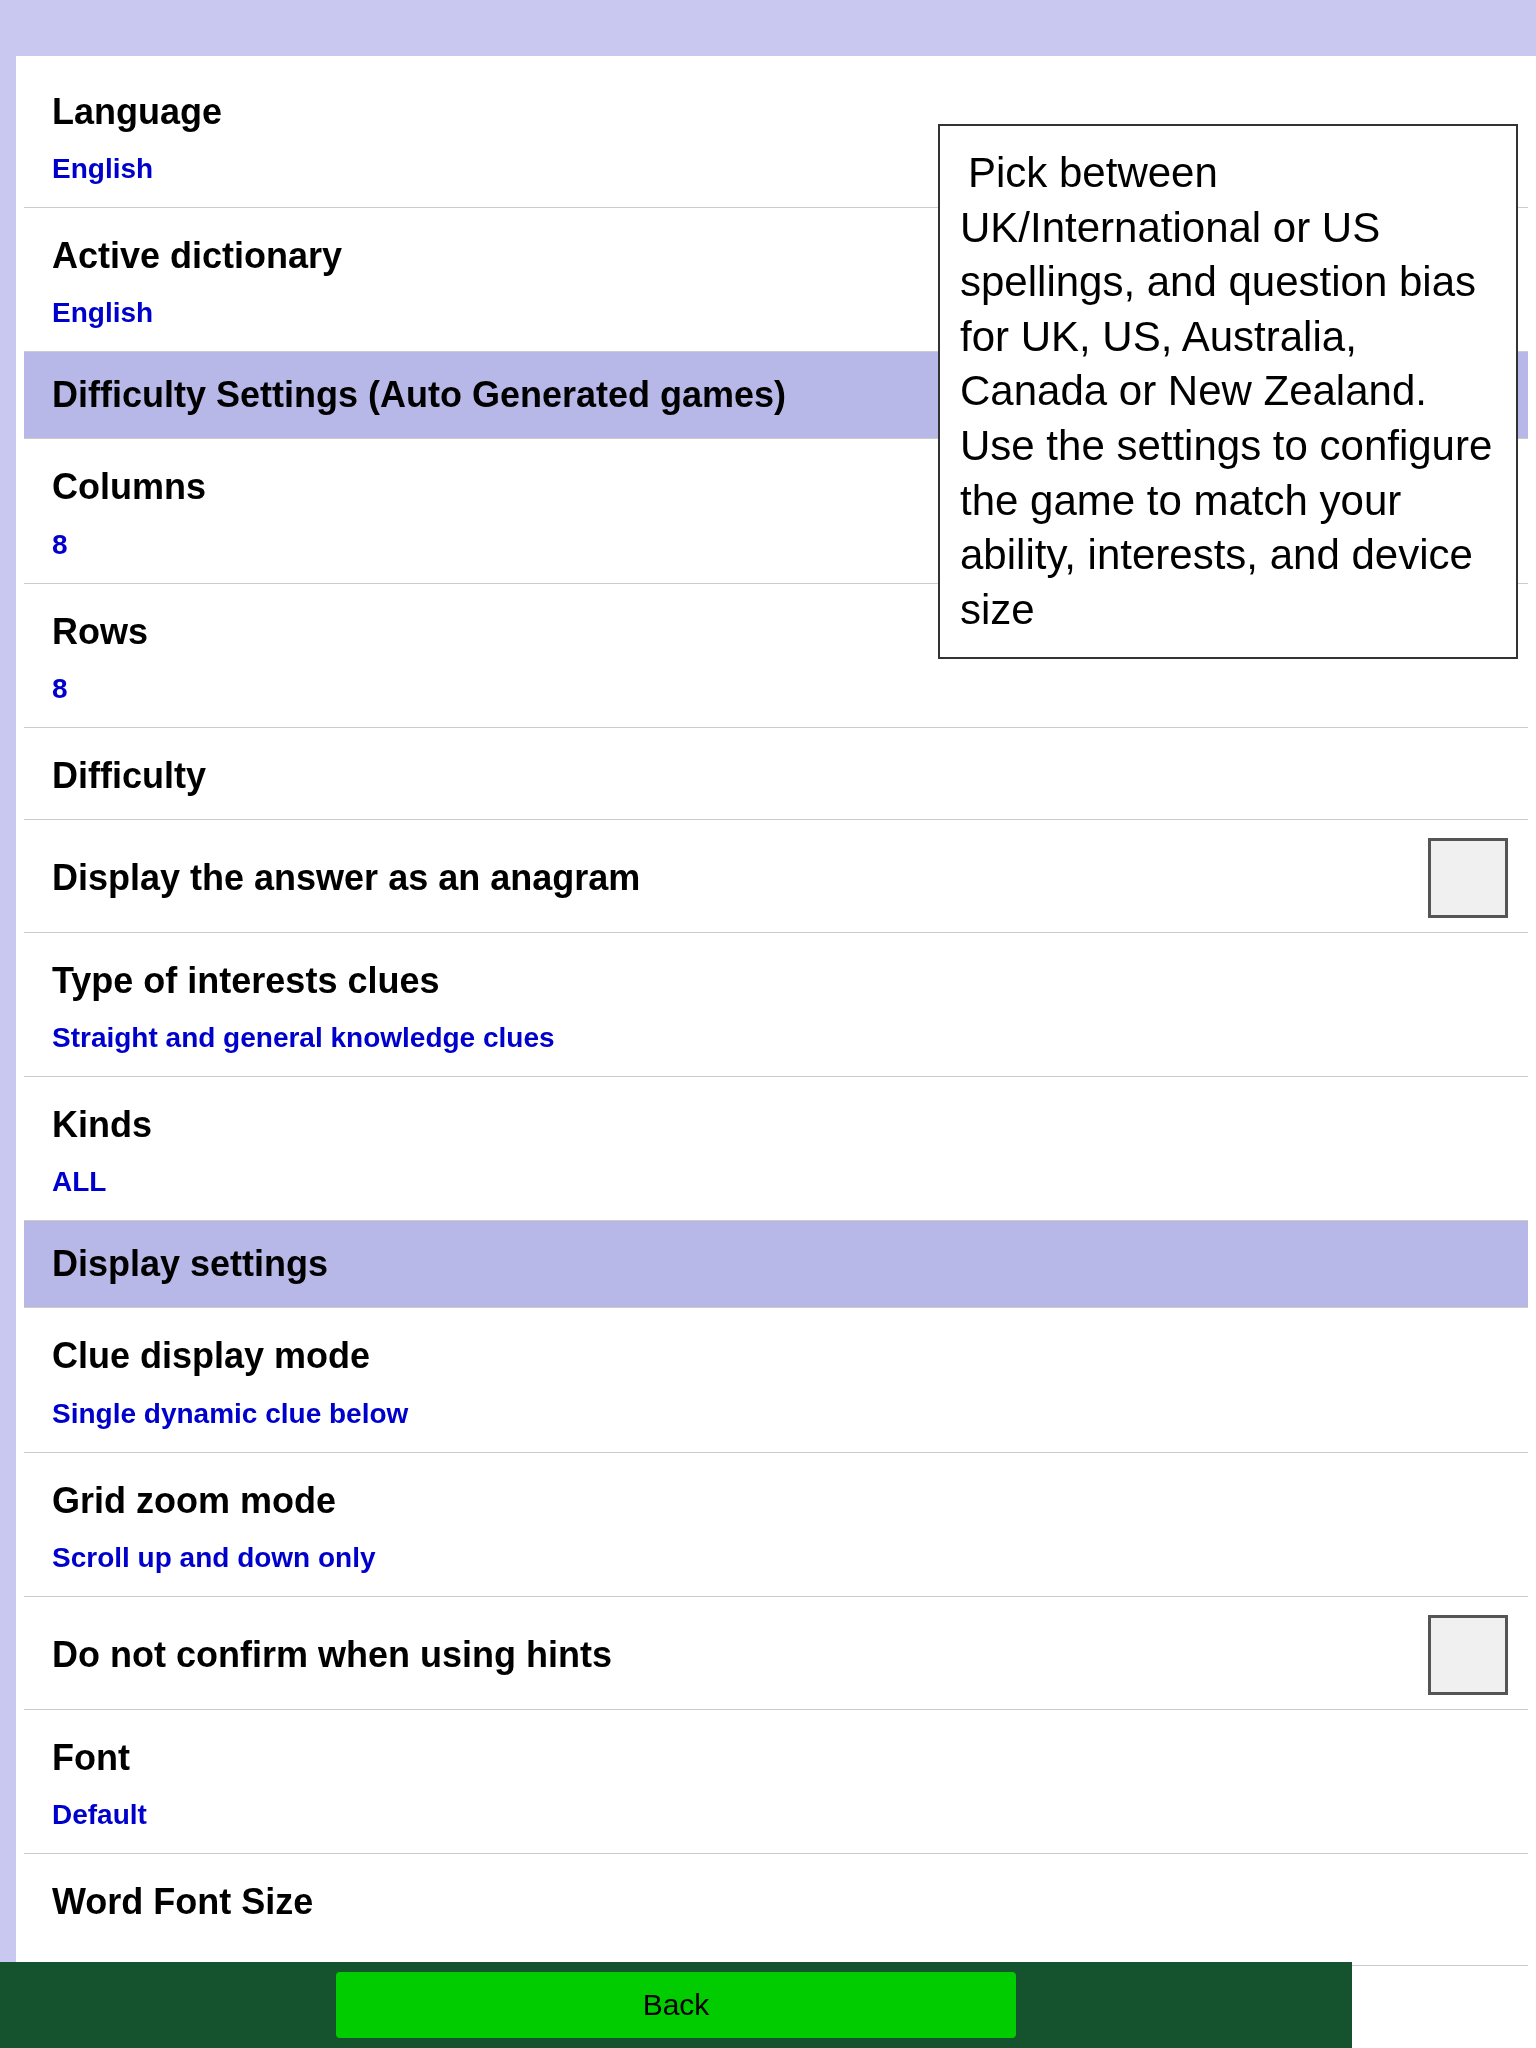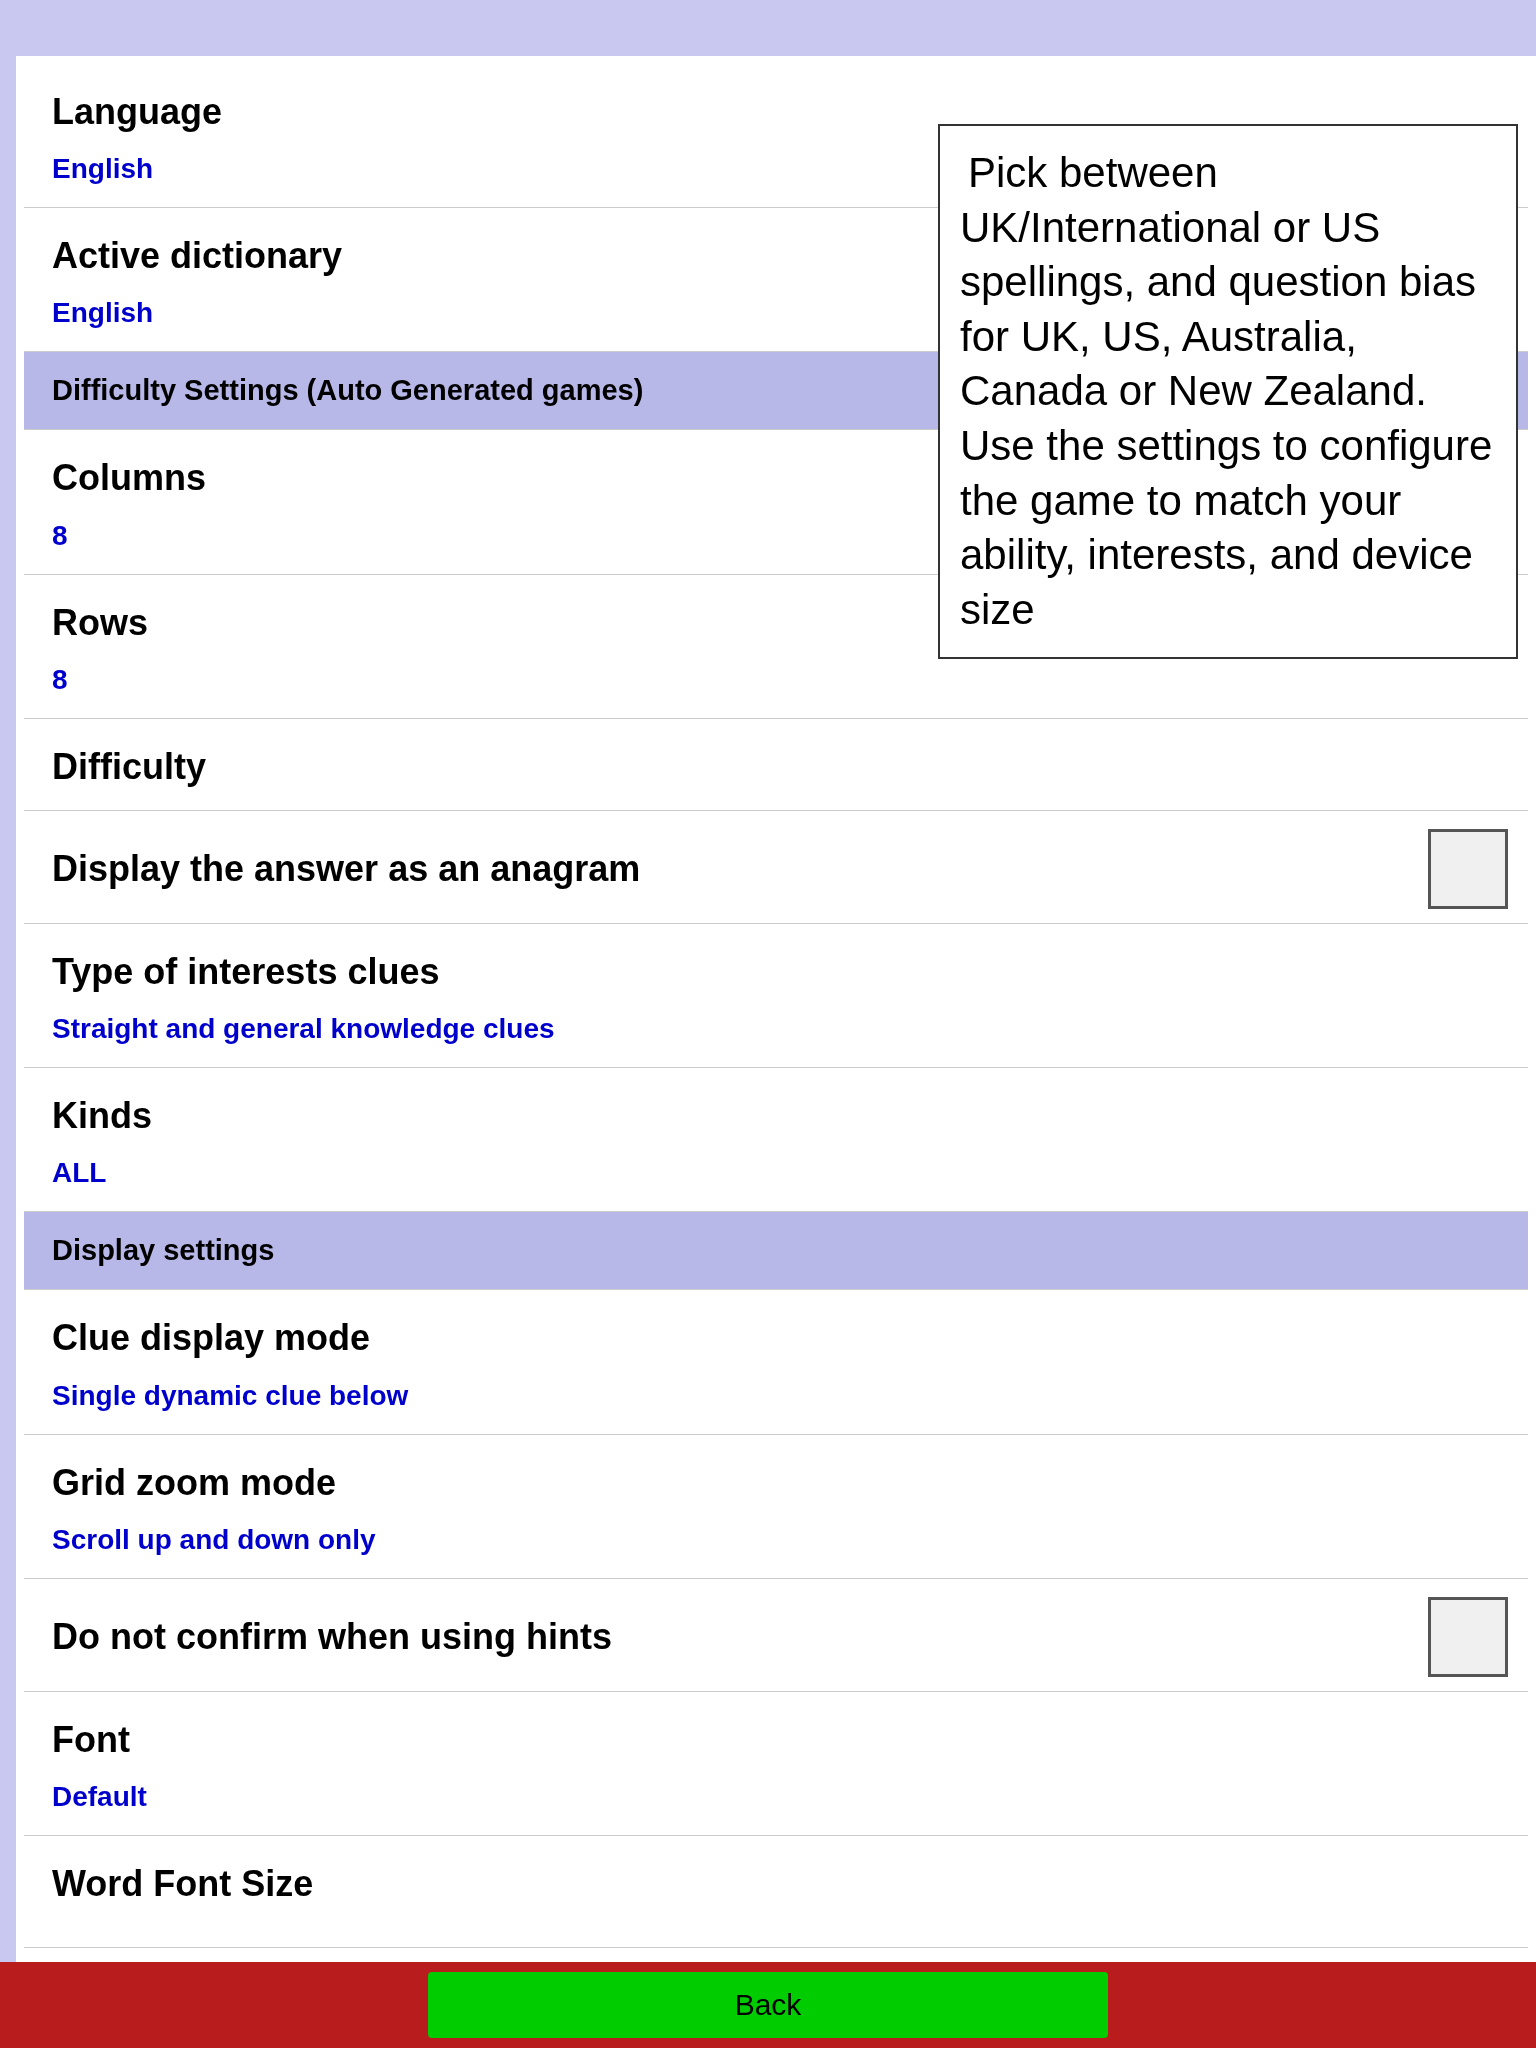--- a/index.html
+++ b/index.html
@@ -48,21 +48,21 @@
     }
 
     .section-value {
       font-size: 28px;
       font-weight: bold;
       color: #0000cc;
       margin-top: 4px;
     }
 
     .section-header-text {
-      font-size: 29px;
+      font-size: 36px;
       font-weight: bold;
       color: #000000;
     }
 
     .row-with-checkbox {
       display: flex;
       align-items: center;
       justify-content: space-between;
       padding: 18px 20px 14px 20px;
       border-bottom: 1px solid #cccccc;
@@ -92,22 +92,22 @@
       z-index: 100;
       font-size: 42px;
       line-height: 1.3;
       color: #000000;
     }
 
     .back-button-bar {
       position: fixed;
       bottom: 0;
       left: 0;
-      width: 1536px;
-      background-color: #b91c1c;
+      width: 1352px;
+      background-color: #14532d;
       padding: 10px 0;
       display: flex;
       justify-content: center;
       z-index: 200;
     }
 
     .back-button {
       background-color: #00cc00;
       color: #000000;
       border: none;

